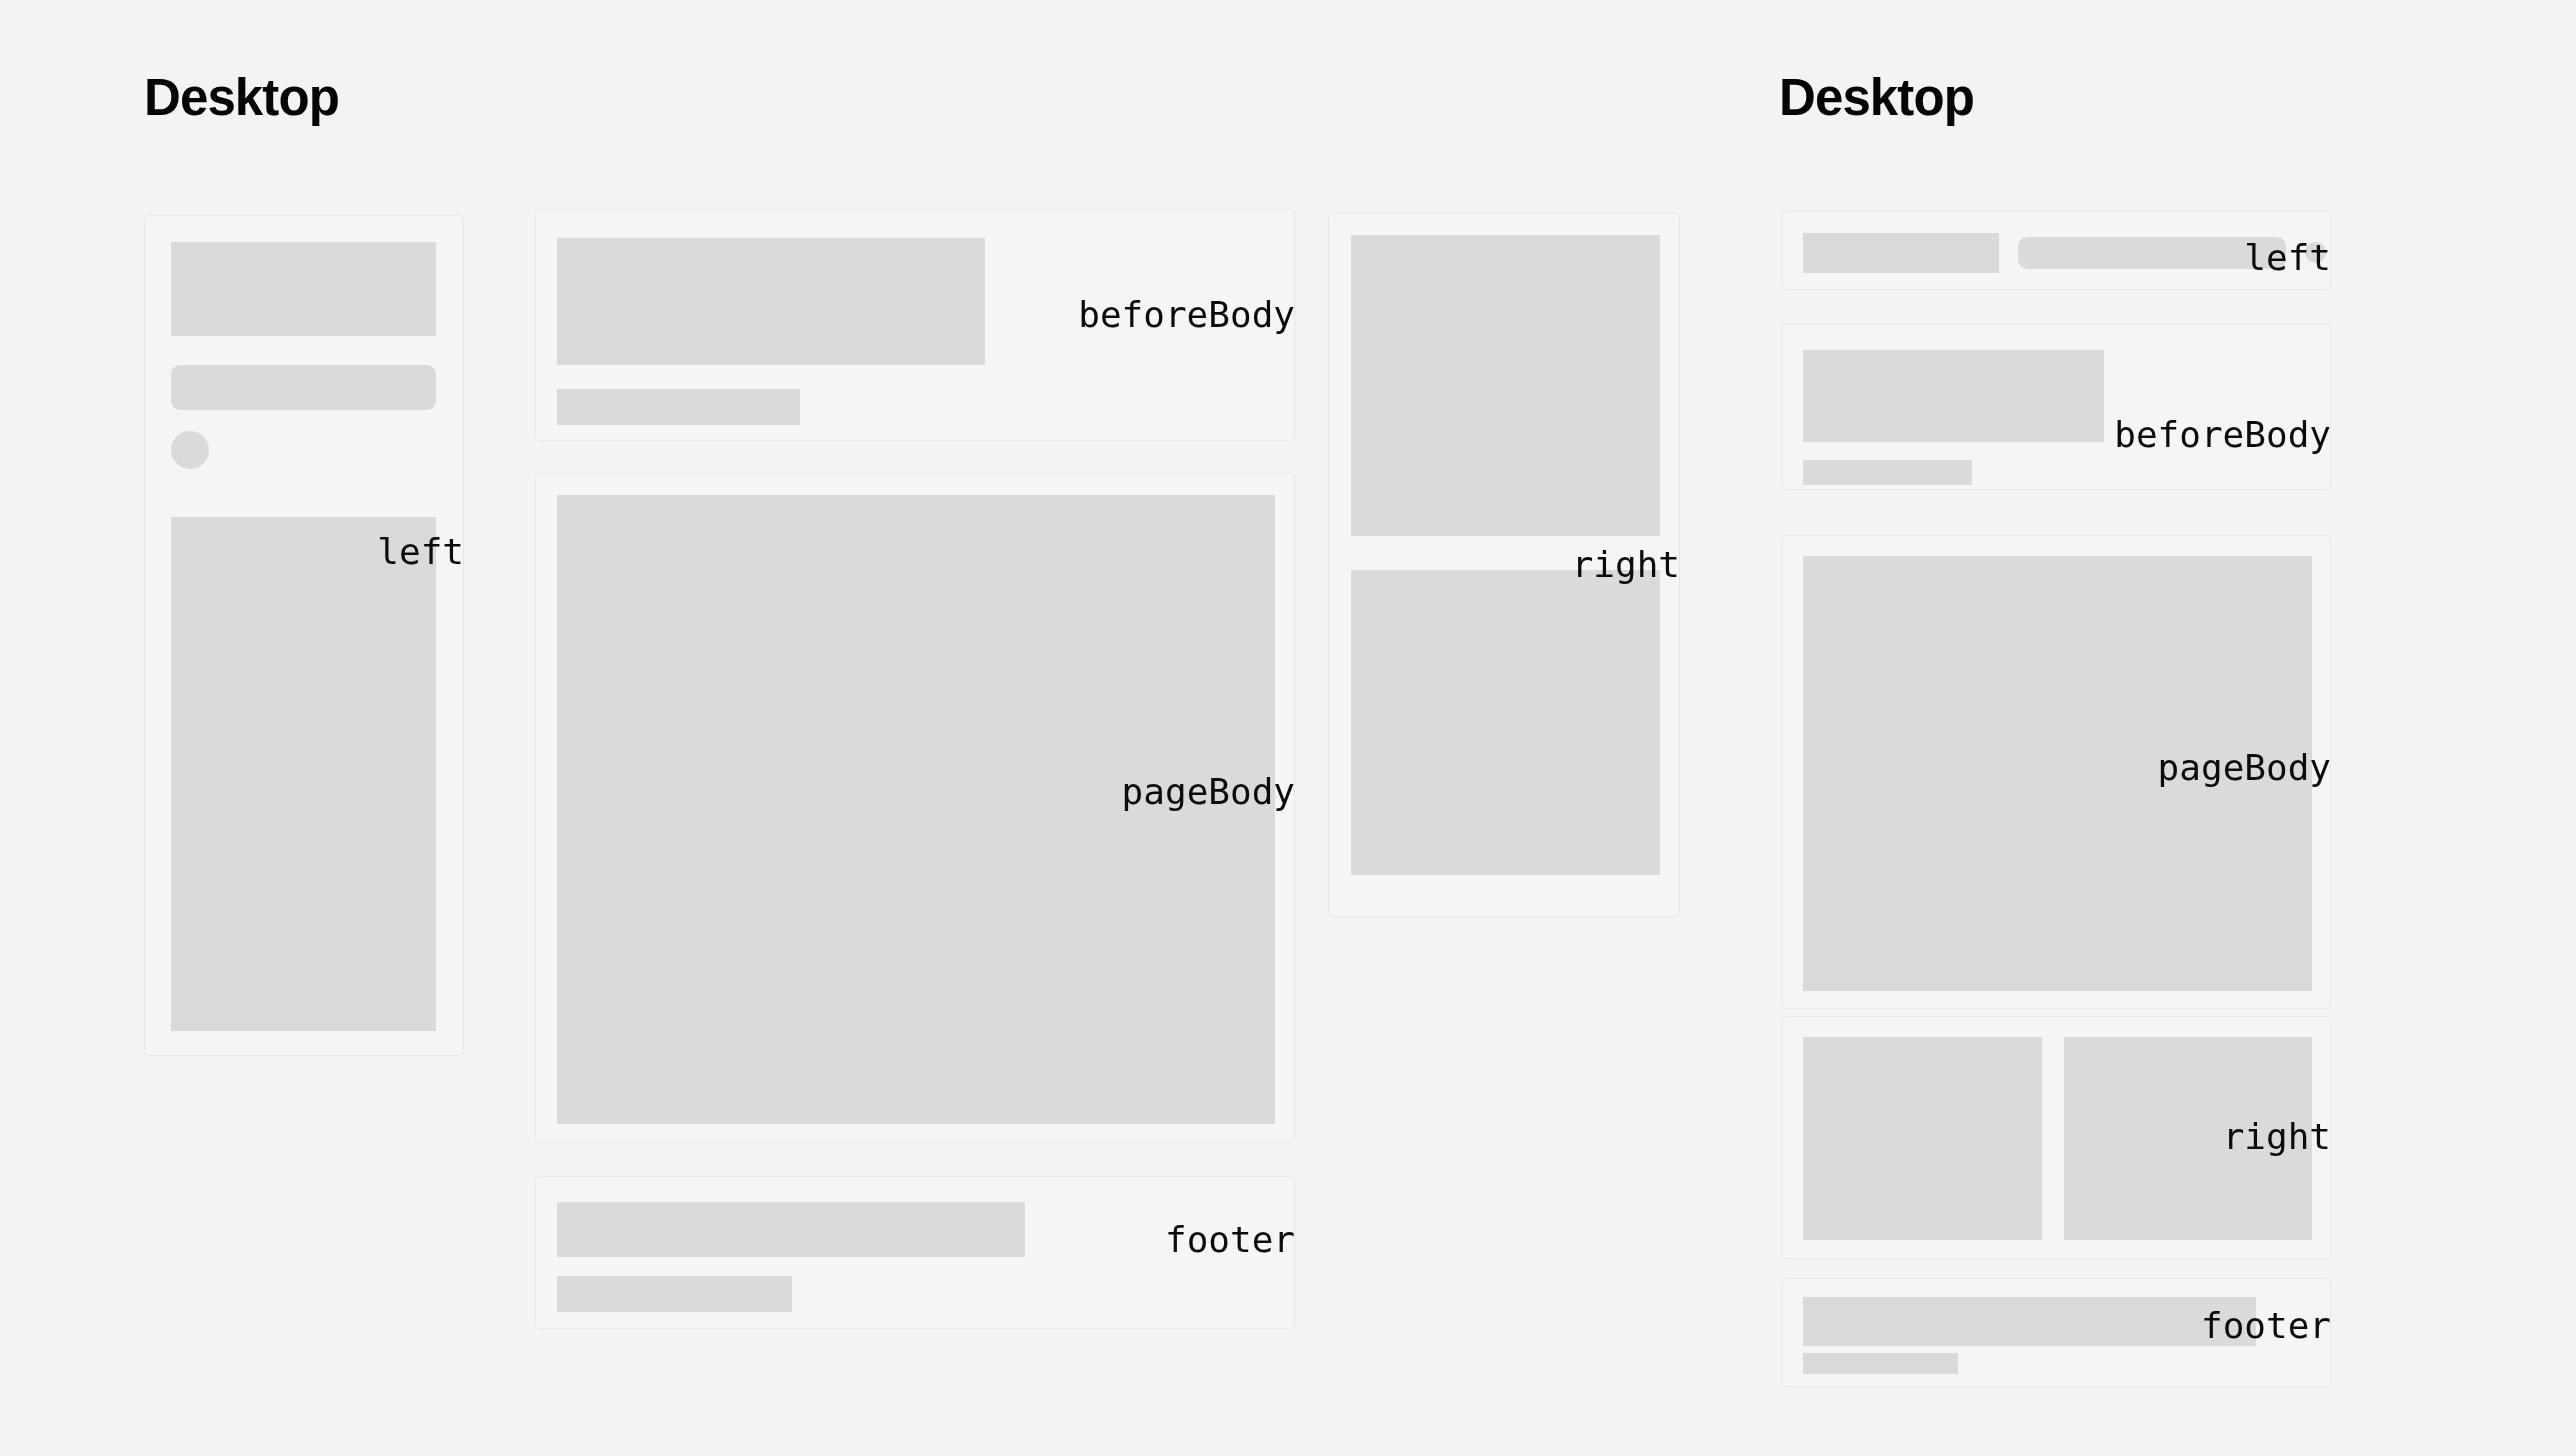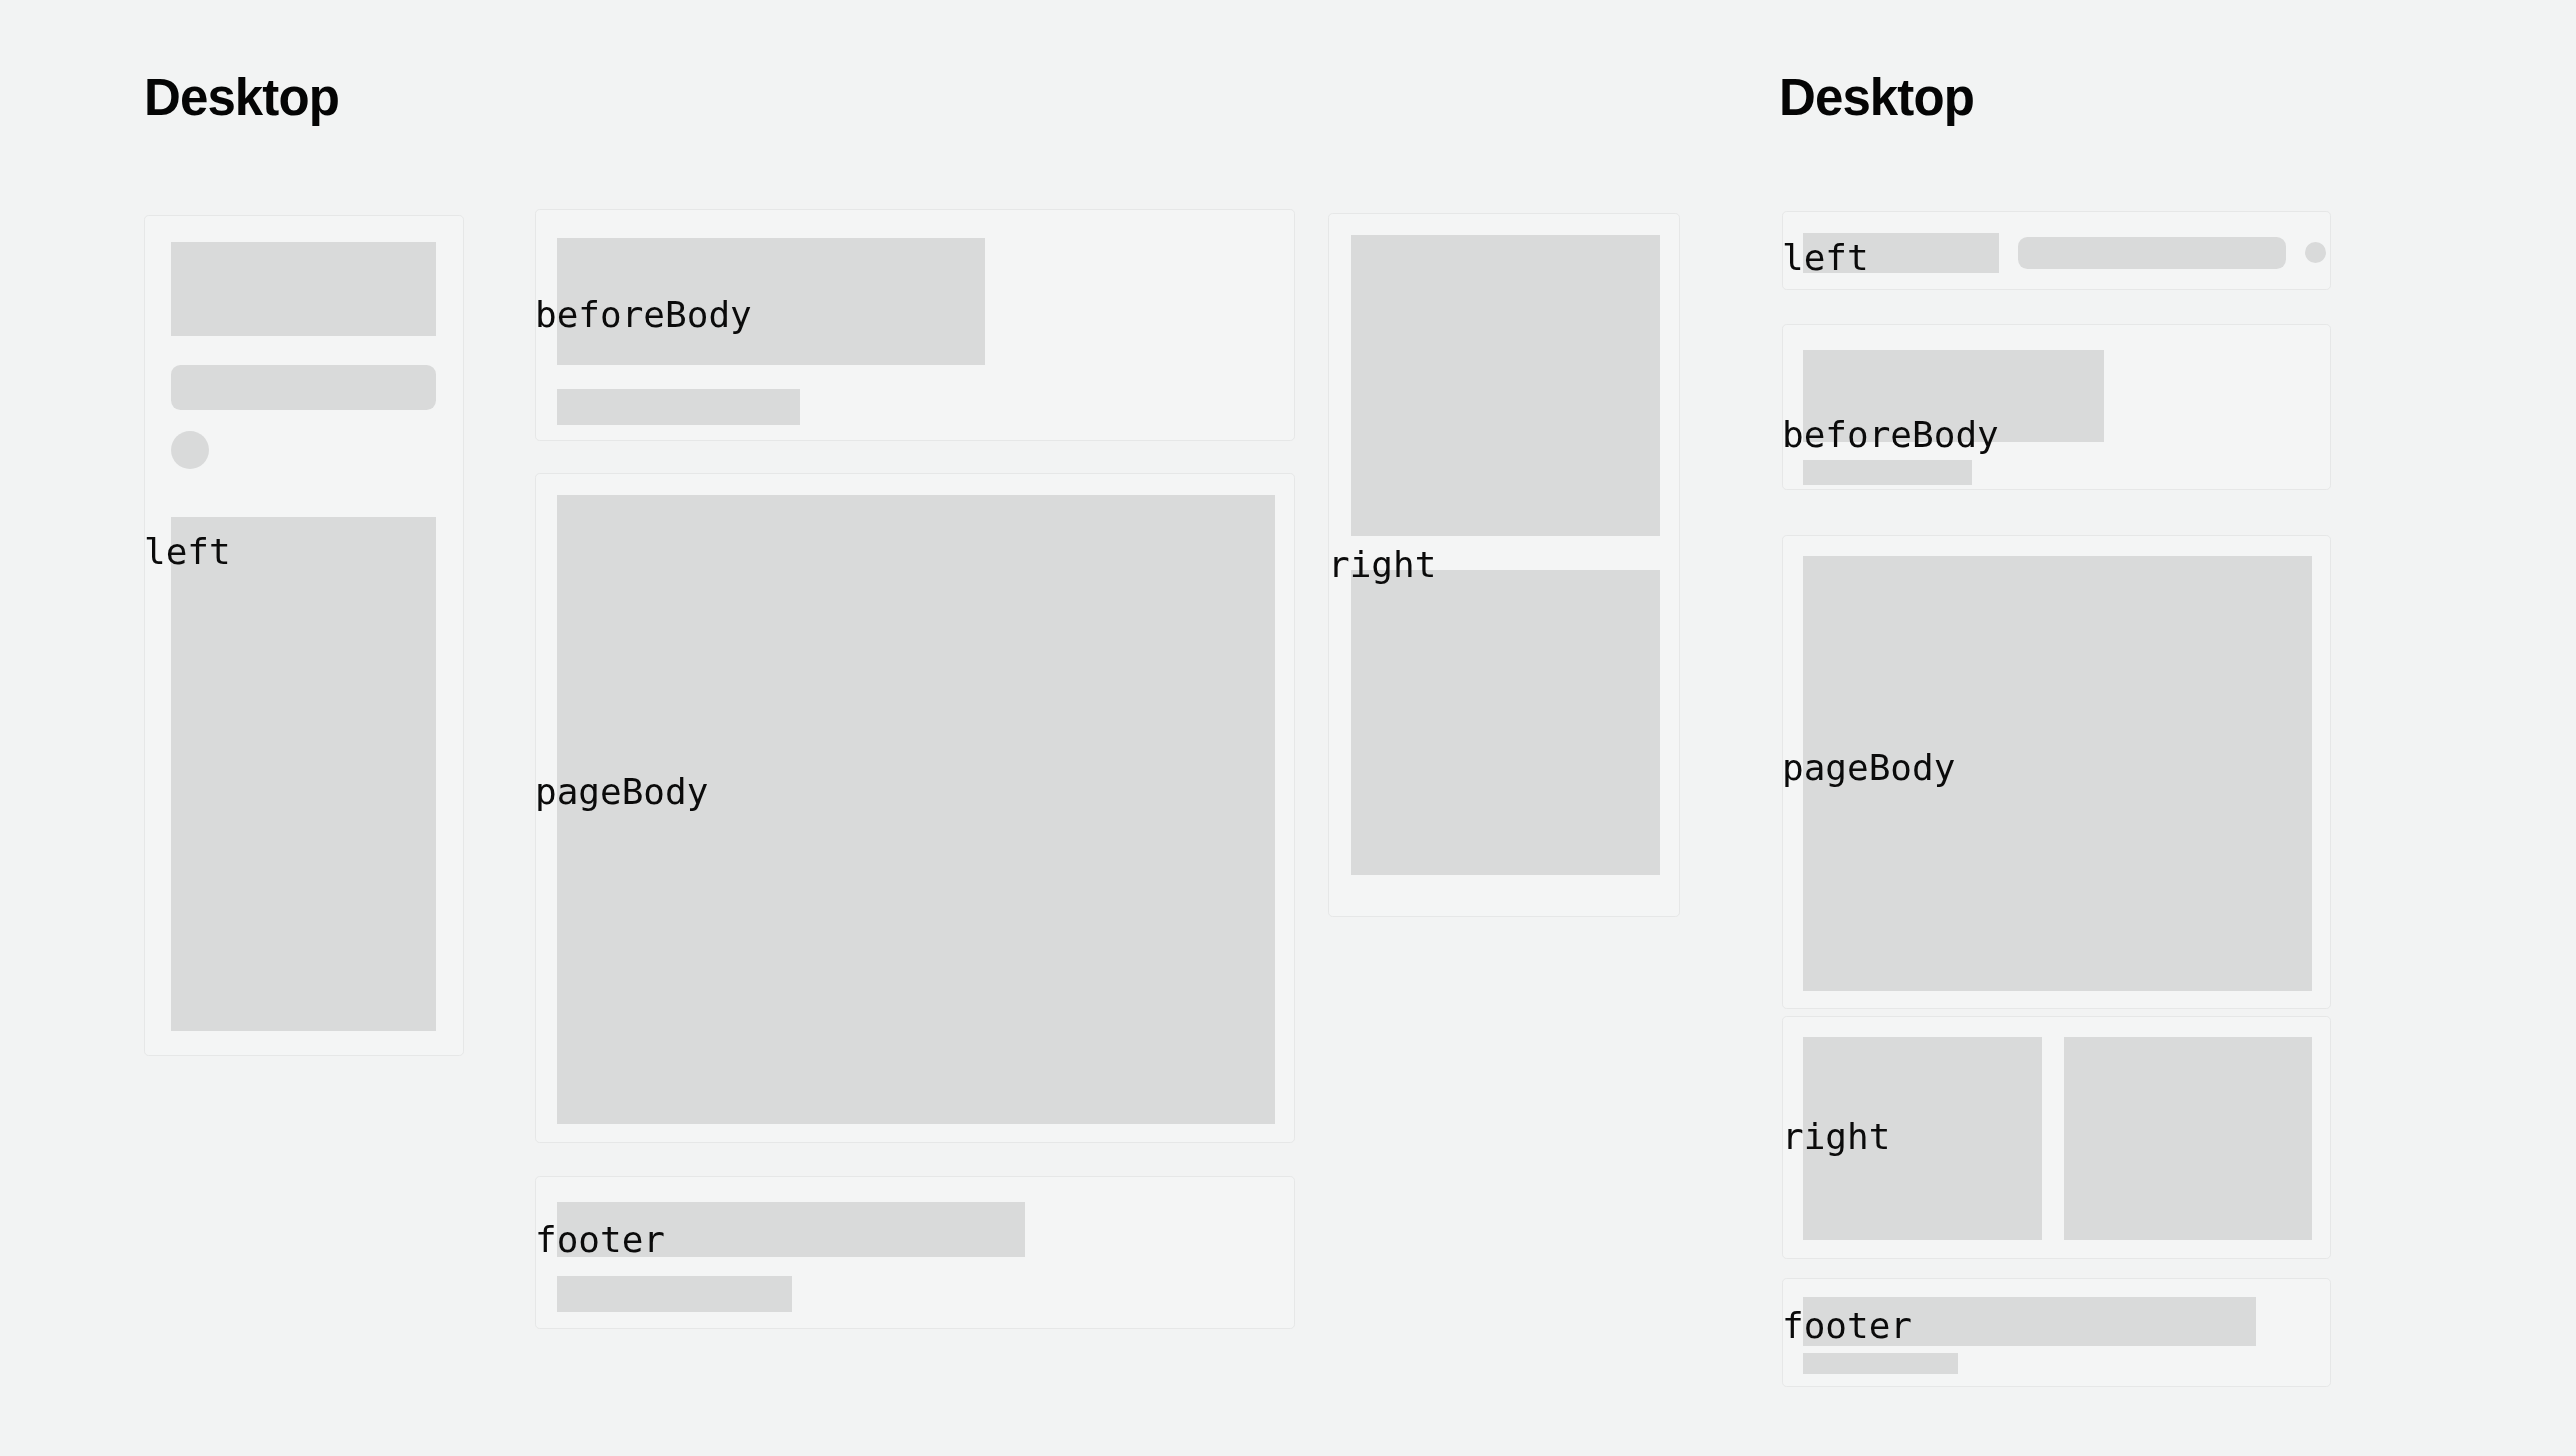--- a/index.html
+++ b/index.html
@@ -51,21 +51,21 @@
   .blk.circle  { border-radius: 50%; }
 
   
   .slot-label {
     position: absolute;
     font-family: "DejaVu Sans Mono", "Liberation Mono", monospace;
     font-size: 36px;
     line-height: 1;
     color: #0b0b0b;
     white-space: nowrap;
-    text-align: left;
+    text-align: right;
     pointer-events: none;
   }
 
   
   #desktop-left-card { left: 144px; top: 215px; width: 320px; height: 841px; }
   #d-left-blk-1 { left: 26px; top: 26px;  width: 265px; height: 94px; }
   #d-left-blk-2 { left: 26px; top: 149px; width: 265px; height: 45px; }
   #d-left-dot   { left: 26px; top: 215px; width: 38px;  height: 38px; }
   #d-left-main  { left: 26px; top: 301px; width: 265px; height: 514px; }
   #d-left-label { left: 144px; top: 534px; width: 320px; }

